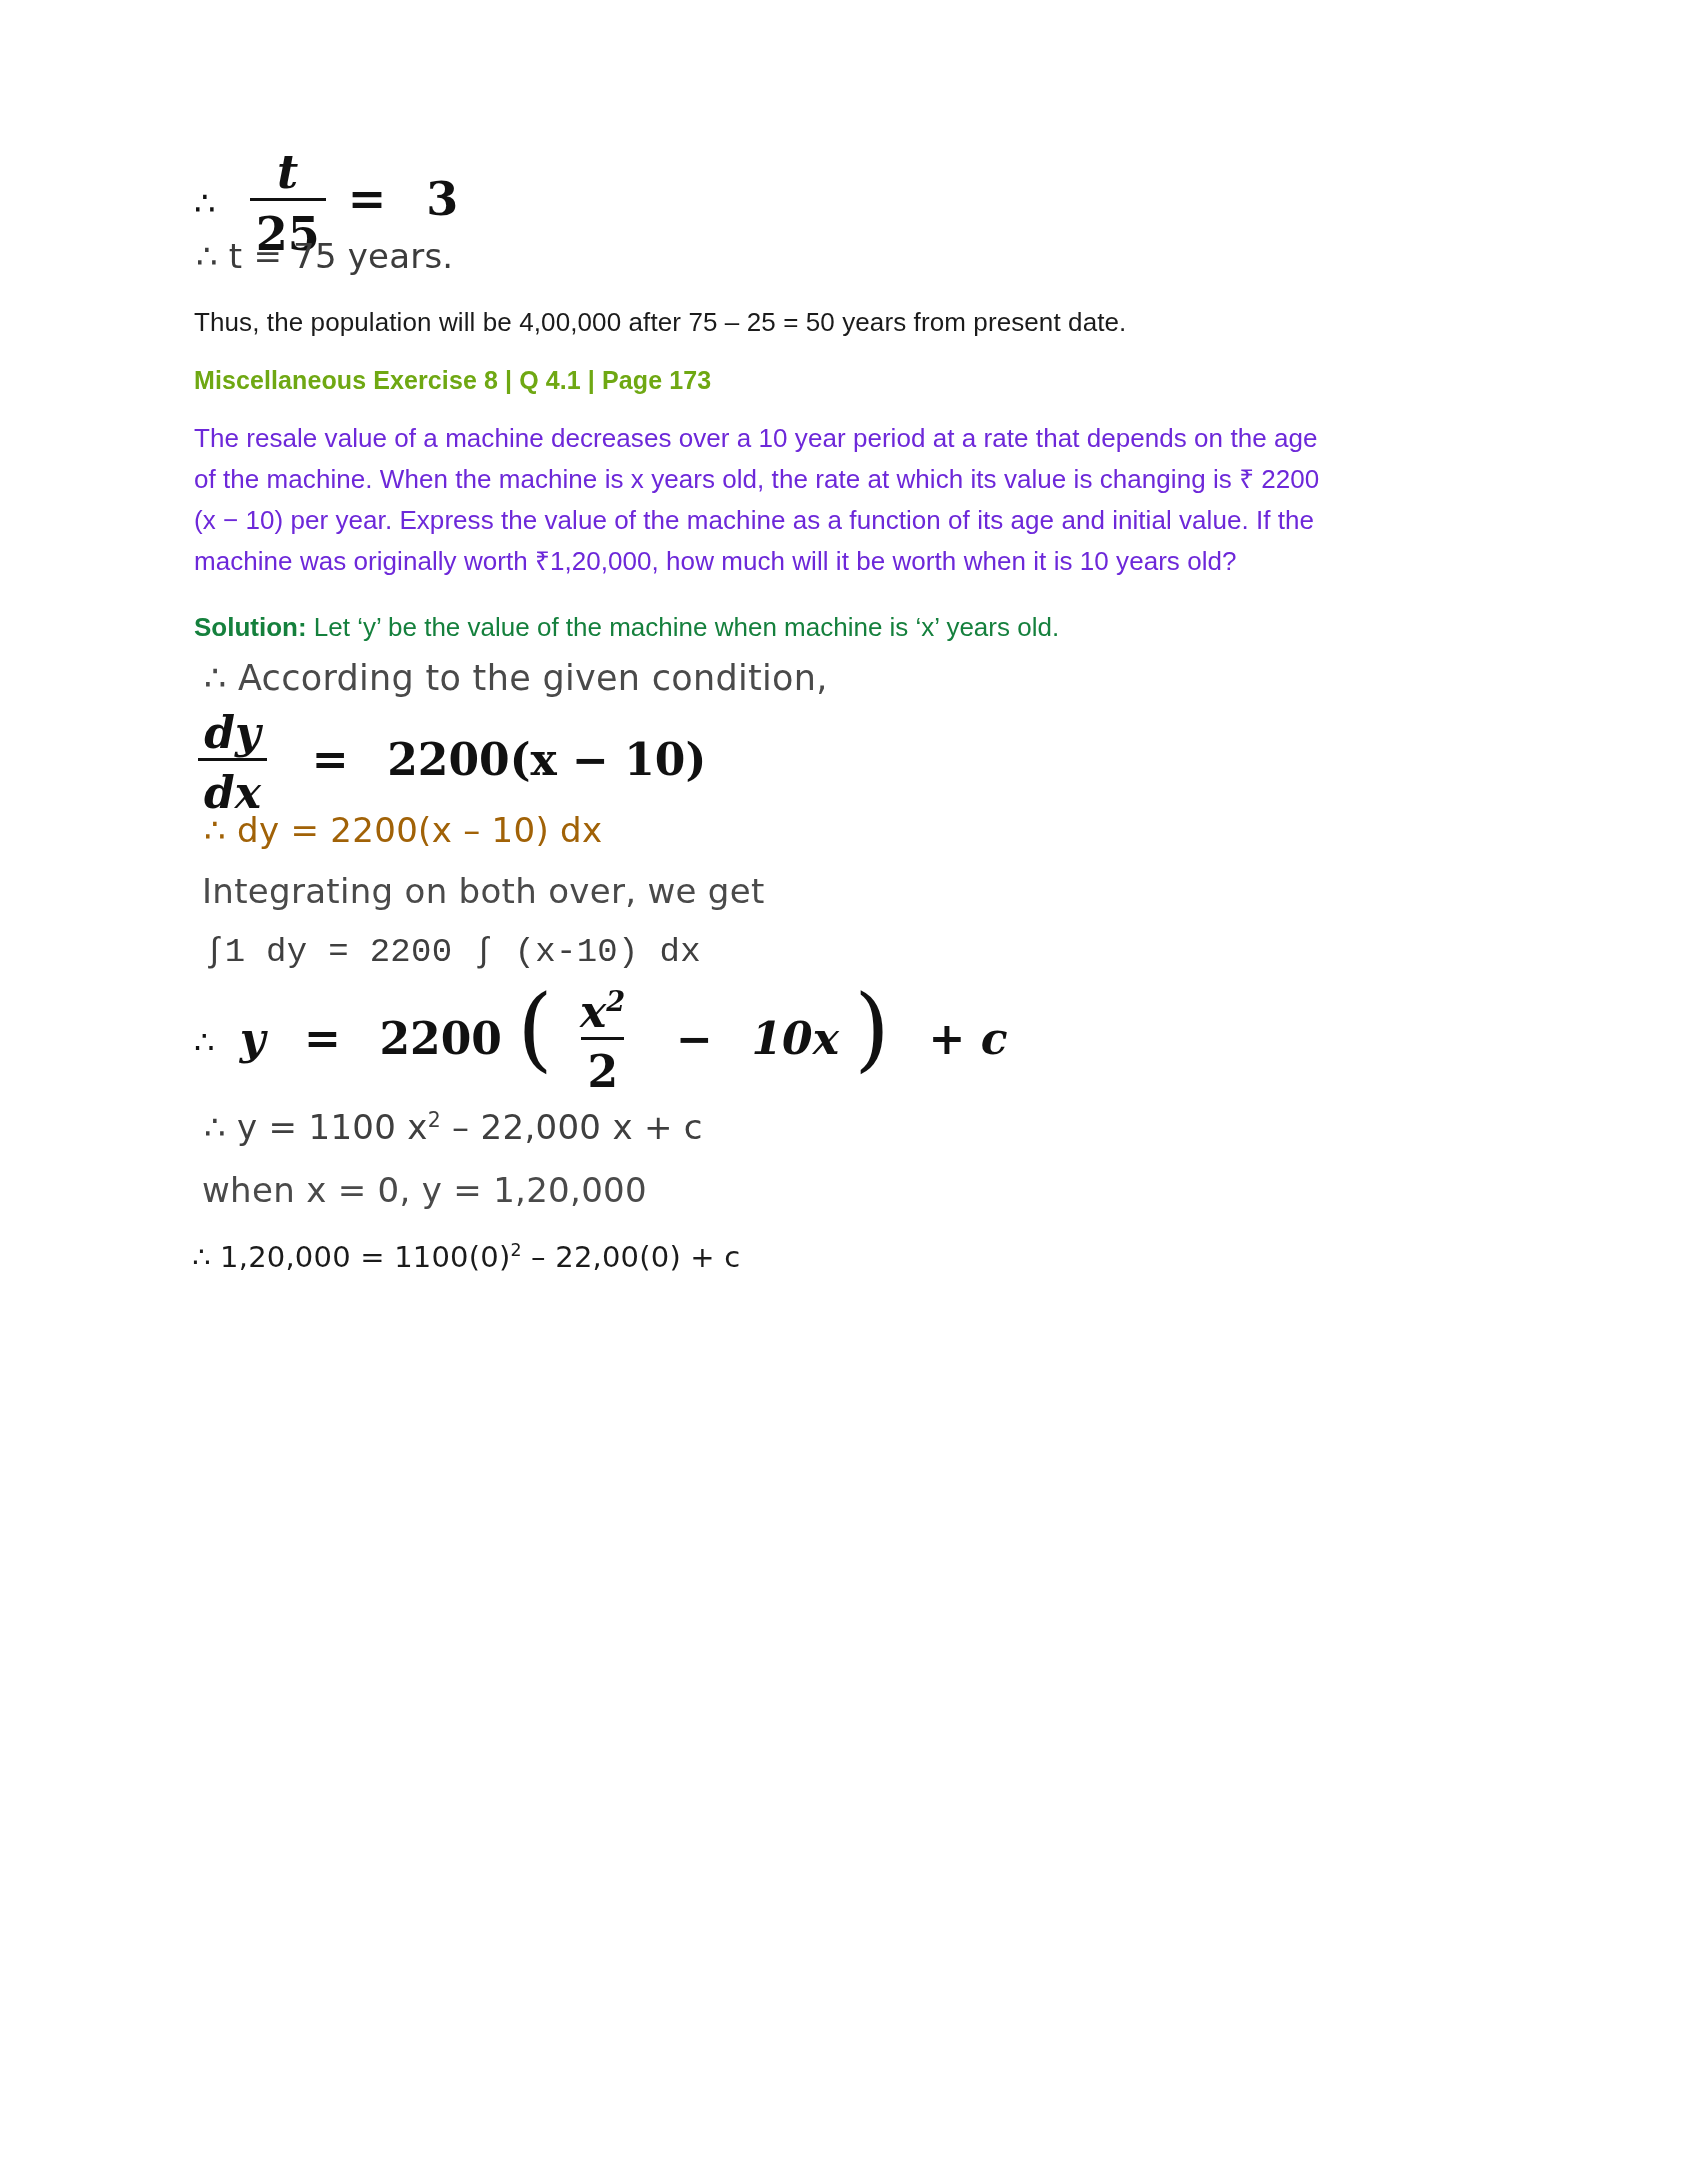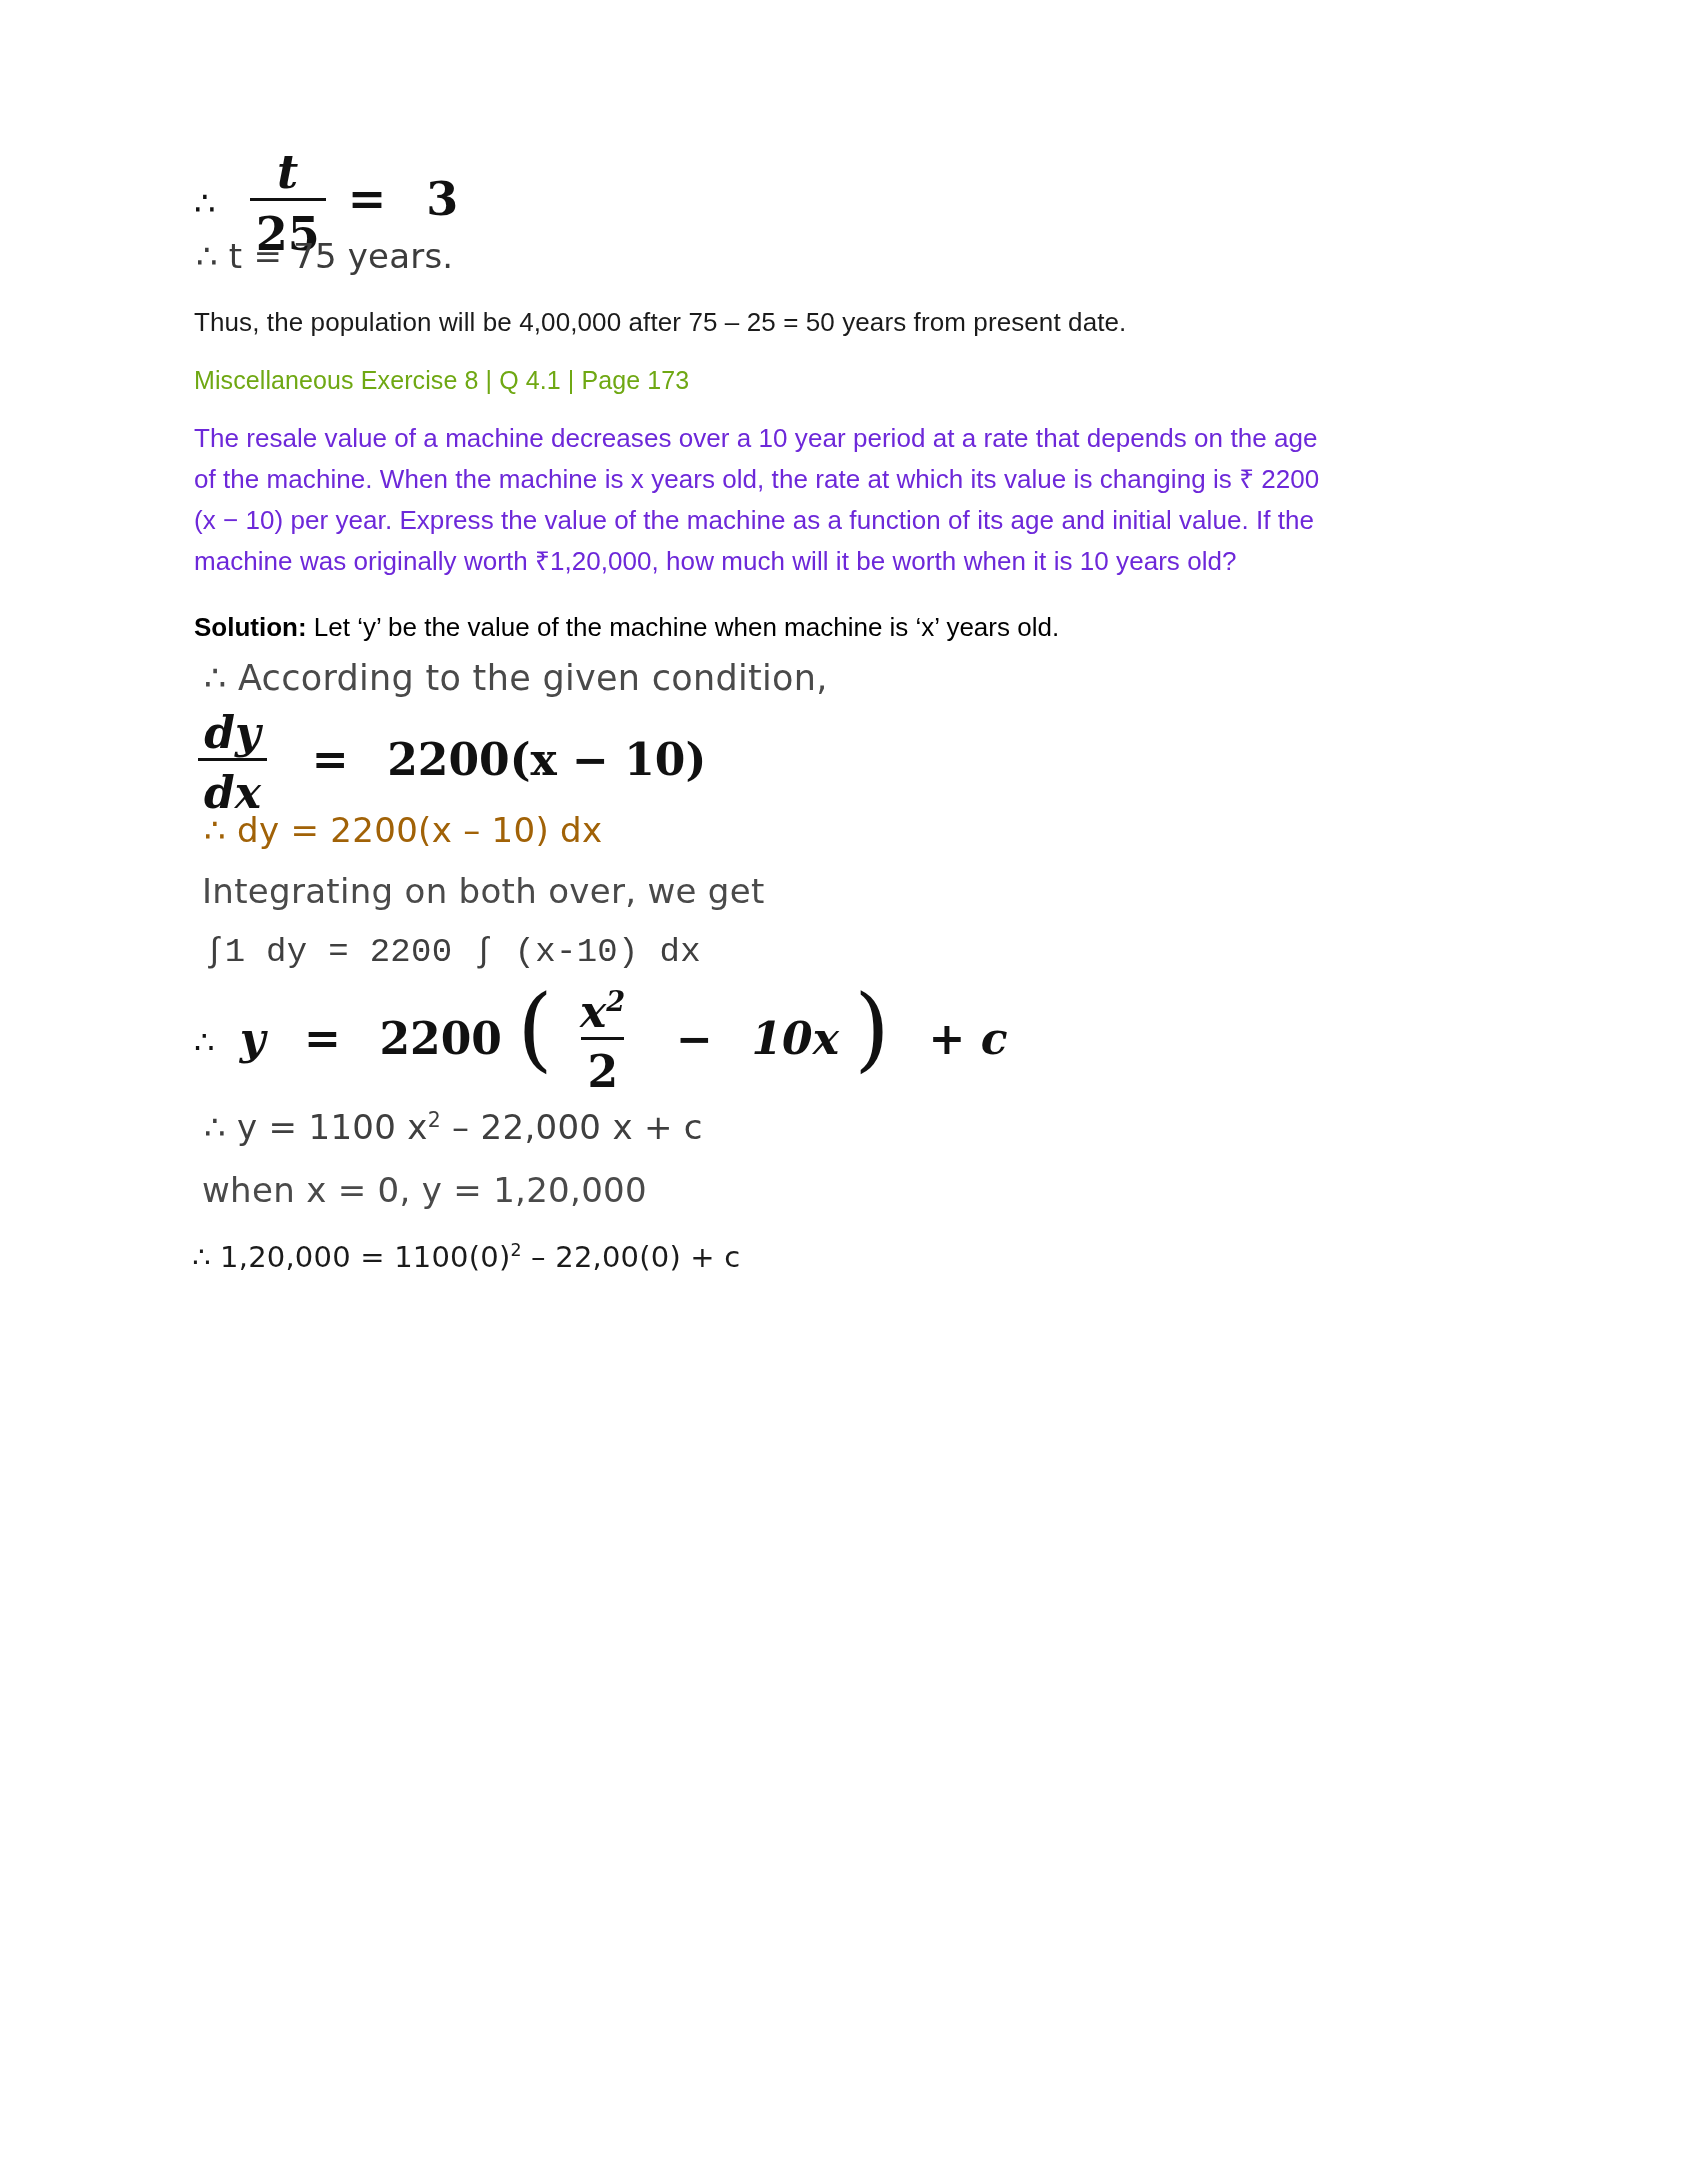--- a/index.html
+++ b/index.html
@@ -84,42 +84,42 @@
     left: 0px; top: 307px;
     font-size: 26px;
     color: #1b1b1b;
     letter-spacing: 0.1px;
   }
 
   
   #exercise-heading {
     left: 0px; top: 366px;
     font-size: 25px;
-    font-weight: 400;
+    font-weight: 700;
     color: #6fa813;
     letter-spacing: 0.1px;
   }
 
   
   #question-block {
     left: 0px; top: 418px;
     width: 1129px;
     white-space: normal;
     font-size: 26px;
     line-height: 41px;
     color: #6d28d9;
     letter-spacing: 0.05px;
     text-align: left;
   }
 
   
   #solution-line {
     left: 0px; top: 612px;
     font-size: 26px;
-    color: #000000;
+    color: #15803d;
   }
   #solution-line .lbl { font-weight: 700; }
 
   
   #line-according {
     left: 10px; top: 658px;
     font-size: 35px;
     color: #4a4a4a;
     font-family: "DejaVu Sans", "Liberation Sans", sans-serif;
     font-weight: 400;

